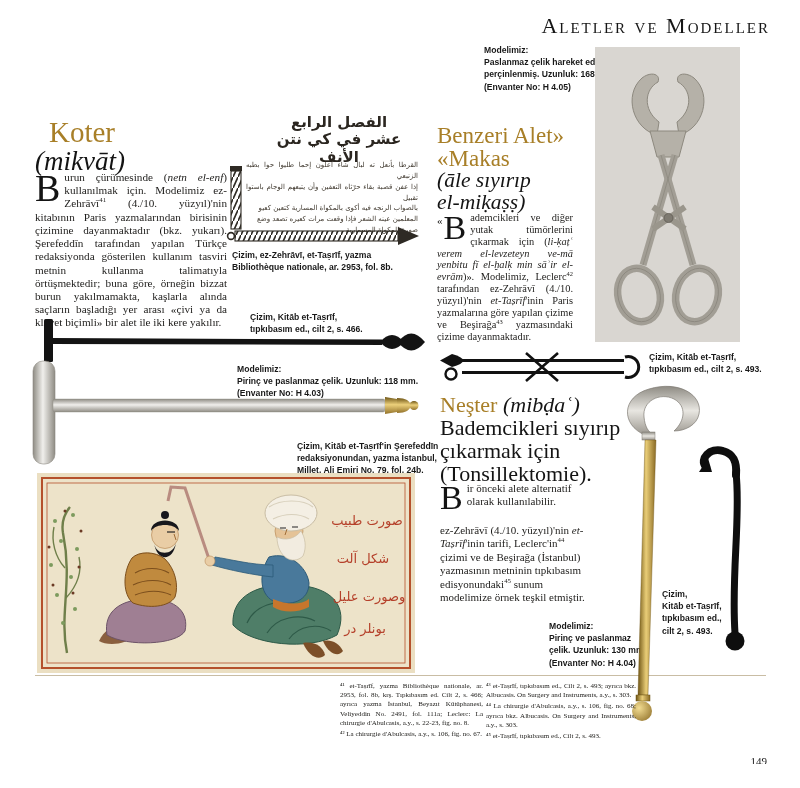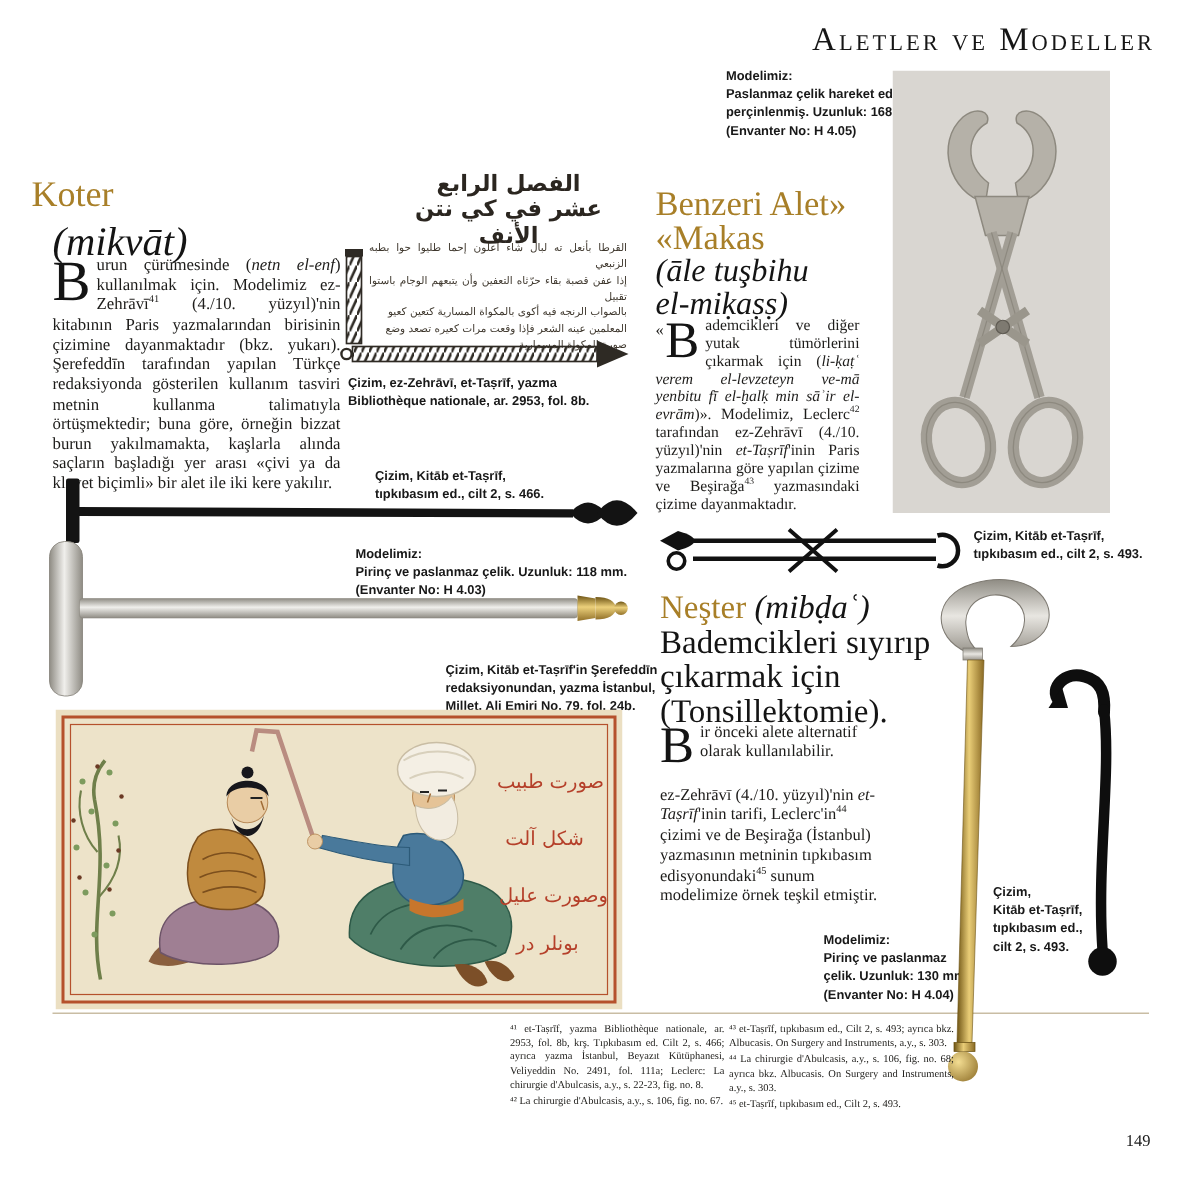--- a/index.html
+++ b/index.html
@@ -3,21 +3,21 @@
 <meta charset="utf-8">
 <style>
   html,body{margin:0;padding:0;}
   .page{position:relative;width:800px;height:764px;background:#ffffff;overflow:hidden;
         font-family:"Liberation Serif", serif;color:#1d1c1a;}
   .abs{position:absolute;}
   
   .header{top:13px;right:30px;font-variant:small-caps;font-size:22px;letter-spacing:2px;color:#161616;}
   
   .h-gold{color:#a87f28;}
-  .koter-title{left:21px;top:118px;font-size:24px;line-height:1.0;}
+  .koter-title{left:49px;top:118px;font-size:29px;line-height:1.0;}
   .koter-sub{left:35px;top:146px;font-size:27px;font-style:italic;color:#141414;}
   .makas-title{left:437px;top:124px;font-size:23px;line-height:1.02;}
   .makas-sub{left:437px;top:170px;font-size:21.5px;font-style:italic;color:#141414;line-height:1.02;}
   .nester-head{left:440px;top:394px;font-size:22px;line-height:1.04;width:230px;}
   .nester-head .it{font-style:italic;color:#141414;}
   .nester-subhead{color:#141414;}
   
   .body-text{font-size:11.2px;line-height:1.18;text-align:justify;}
   .koter-body{left:35px;top:171px;width:192px;}
   .makas-body{left:437px;top:212px;width:136px;font-size:10.4px;line-height:1.14;}
@@ -240,21 +240,21 @@
       <ellipse cx="44" cy="248" rx="21" ry="27" transform="rotate(-14 44 248)" fill="none" stroke="#8d897f" stroke-width="0.9"></ellipse>
       <ellipse cx="102" cy="248" rx="21" ry="27" transform="rotate(14 102 248)" fill="none" stroke="#8d897f" stroke-width="0.9"></ellipse>
     </svg>
   </div>
 
   <div class="abs makas-title h-gold">
     <div>Benzeri Alet»</div>
     <div>«Makas</div>
   </div>
   <div class="abs makas-sub">
-    <div>(āle tuşbihu</div>
+    <div>(āle sıyırıp</div>
     <div>el-miḳaṣṣ)</div>
   </div>
   <div class="abs body-text makas-body">
     <span class="openq">«</span><span class="dropcap small">B</span><span><span>ademcikleri ve diğer yutak tümörlerini çıkarmak için (</span><i>li-ḳaṭʿ verem el-levzeteyn ve-mā yenbitu fī el-ḫalḳ min sāʾir el-evrām</i><span>)». Modelimiz, Leclerc</span><sup>42</sup><span> tarafından ez-Zehrāvī (4./10. yüzyıl)'nin </span><i>et-Taṣrīf</i><span>'inin Paris yazmalarına göre yapılan çizime ve Beşirağa</span><sup>43</sup><span> yazmasındaki çizime dayanmaktadır.</span></span>
   </div>
 
   <div class="abs" style="left:438px;top:346px;">
     <svg width="212" height="46">
       <rect x="24" y="13" width="162" height="3" fill="#111111"></rect>
       <rect x="24" y="25" width="162" height="3" fill="#111111"></rect>

